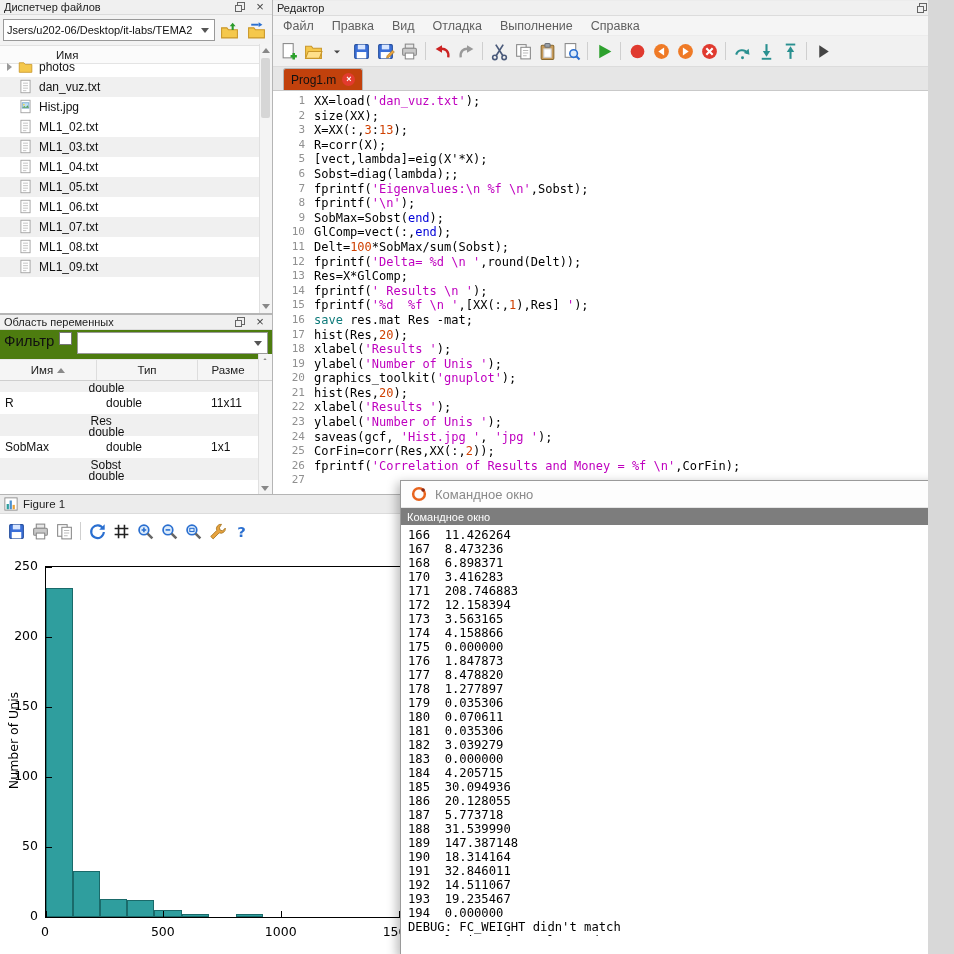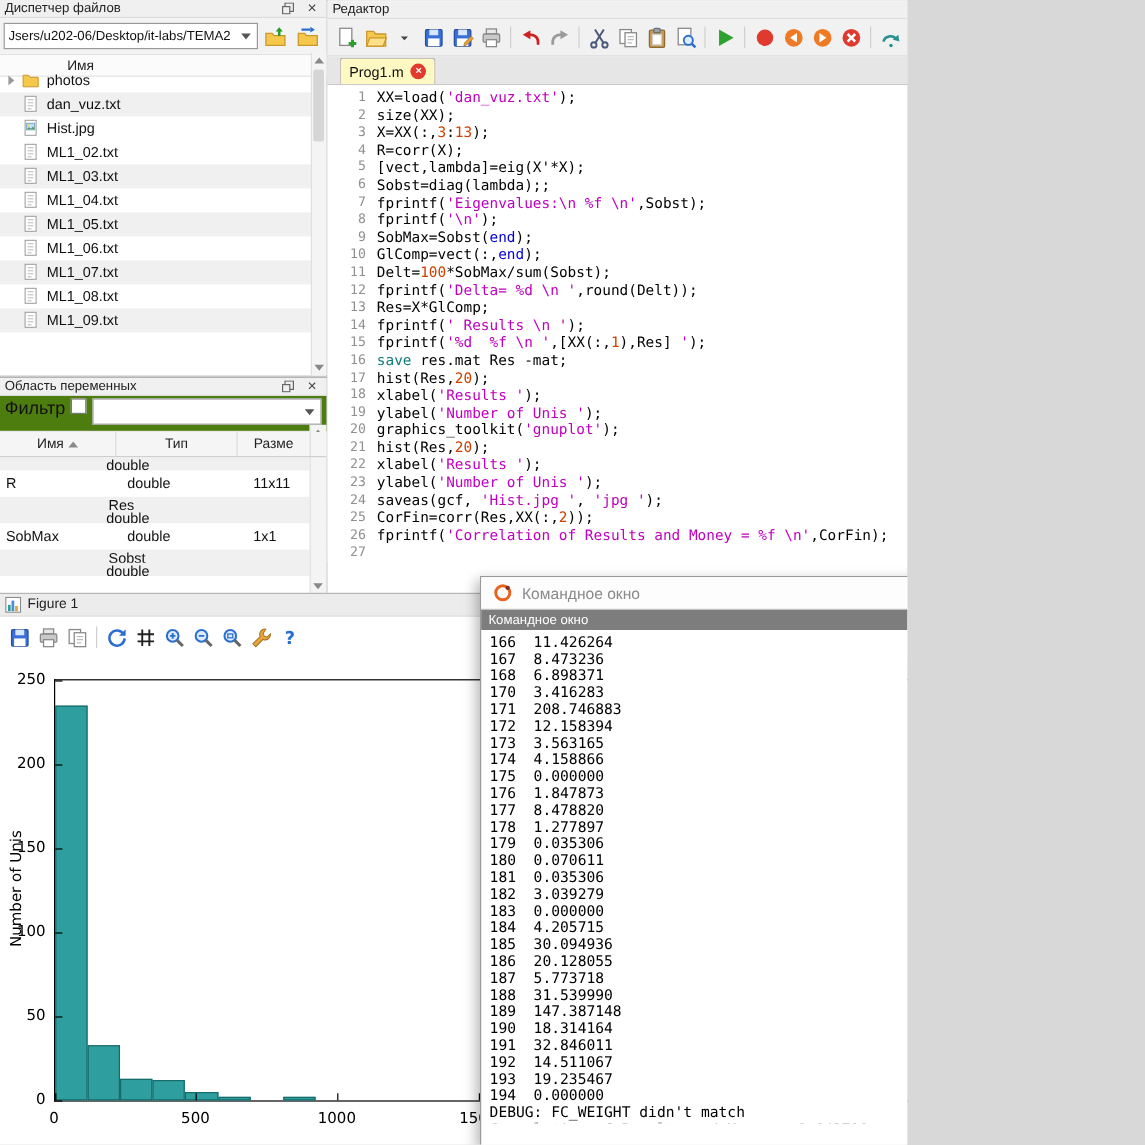--- a/index.html
+++ b/index.html
@@ -1,16 +1,16 @@
 <!DOCTYPE html>
 <html><head>
 <meta charset="utf-8">
 <style>
   html,body{margin:0;padding:0;background:#d8d8d8;}
-  #root{position:relative;width:756px;height:954px;background:#ececec;font-family:"Liberation Sans",sans-serif;overflow:hidden;color:#111;}
+  #root{position:relative;width:928px;height:954px;background:#ececec;font-family:"Liberation Sans",sans-serif;overflow:hidden;color:#111;}
   .panel{position:absolute;background:#fff;}
   
   .ptitle{height:14px;background:#f0f0f0;border-bottom:1px solid #dcdcdc;display:flex;align-items:center;padding:0 4px;font-size:11px;color:#222;}
   .ptitle .sp{flex:1;}
   .wbtn{width:16px;height:13px;display:inline-flex;align-items:center;justify-content:center;color:#444;margin-left:4px;cursor:default;}
   .wbtn.closex{font-size:13px;line-height:12px;}
   .wbtn svg{width:10px;height:10px;}
   
   #fm{left:0;top:0;width:272px;height:313px;border-right:1px solid #b5b5b5;border-bottom:1px solid #b5b5b5;}
   .fm-toolbar{height:26px;display:flex;align-items:center;background:#f3f3f3;padding:2px 3px;gap:2px;border-bottom:1px solid #e2e2e2;}
@@ -47,21 +47,21 @@
   .ws-scroll{position:absolute;right:0;top:39px;bottom:0;width:13px;background:#f4f4f4;border-left:1px solid #e0e0e0;}
   
   #ed{left:273px;top:1px;width:681px;height:494px;border-bottom:1px solid #b5b5b5;}
   .menubar{height:19px;display:flex;align-items:center;background:#f5f5f5;padding-left:10px;border-bottom:1px solid #ececec;}
   .mi{font-size:12.5px;color:#5f5f5f;margin-right:18px;}
   .edtools{height:30px;display:flex;align-items:center;background:#f1f1f1;border-bottom:1px solid #dcdcdc;padding:0 4px;}
   .tb{width:24px;height:24px;display:inline-flex;align-items:center;justify-content:center;border-radius:3px;}
   .tb svg{width:19px;height:19px;}
   .tsep{width:1px;height:18px;background:#cfcfcf;margin:0 4px;}
   .tabbar{height:23px;background:#e6e6e6;border-bottom:1px solid #c9c9c9;display:flex;align-items:flex-end;padding-left:10px;}
-  .tab{height:21px;background:#fef9c3;border:1px solid #b5b5b5;border-bottom:none;border-radius:3px 3px 0 0;display:flex;align-items:center;gap:6px;padding:0 7px;font-size:12px;}
+  .tab{height:21px;background:#c2410c;border:1px solid #b5b5b5;border-bottom:none;border-radius:3px 3px 0 0;display:flex;align-items:center;gap:6px;padding:0 7px;font-size:12px;}
   .tabx{width:13px;height:13px;border-radius:50%;background:#e23b2e;color:#fff;font-size:9px;line-height:13px;text-align:center;font-weight:bold;}
   #code{position:relative;font-family:"DejaVu Sans Mono",monospace;font-size:12px;overflow:hidden;padding-top:3px;background:#fff;}
   .code-line{display:flex;height:14.6px;line-height:14.6px;white-space:pre;}
   .ln{width:32px;text-align:right;padding-right:9px;color:#909090;font-size:11px;flex:0 0 auto;}
   .ct{color:#000;}
   .tok-c{color:#000;}
   .tok-s{color:#bf00bf;}
   .tok-n{color:#cf4000;}
   .tok-k{color:#0000d8;}
   .tok-cmd{color:#0e7a7a;}
@@ -320,20 +320,28 @@
       <span>Редактор</span>
       <span class="sp"></span>
       <span class="wbtn">
           <svg viewBox="0 0 10 10">
             <rect x="2.5" y="0.5" width="7" height="7" fill="none" stroke="#666"></rect>
             <rect x="0.5" y="3.5" width="6" height="6" fill="#f0f0f0" stroke="#666"></rect>
           </svg>
         </span>
       <span class="wbtn closex">×</span>
     </div>
+    <div class="menubar" id="ed-menu">
+        <span class="mi">Файл</span>
+        <span class="mi">Правка</span>
+        <span class="mi">Вид</span>
+        <span class="mi">Отладка</span>
+        <span class="mi">Выполнение</span>
+        <span class="mi">Справка</span>
+      </div>
     <div class="edtools" id="ed-tools">
         <span class="tb">
           <svg viewBox="0 0 18 18">
             <rect x="3" y="1.5" width="9.5" height="13.5" fill="#fff" stroke="#888"></rect>
             <path d="M13 10.5v6M10 13.5h6" stroke="#2ba12b" stroke-width="2.4"></path>
           </svg>
         </span>
         <span class="tb">
           <svg viewBox="0 0 18 18">
             <path d="M1.5 4h5.5l1.5 2h8v9.5H1.5z" fill="#f5c84c" stroke="#c9972a"></path>

